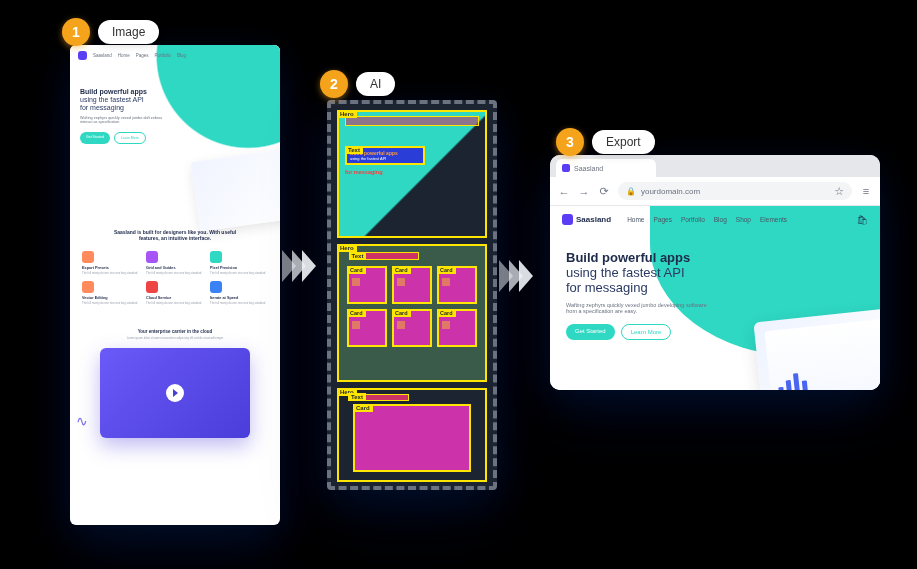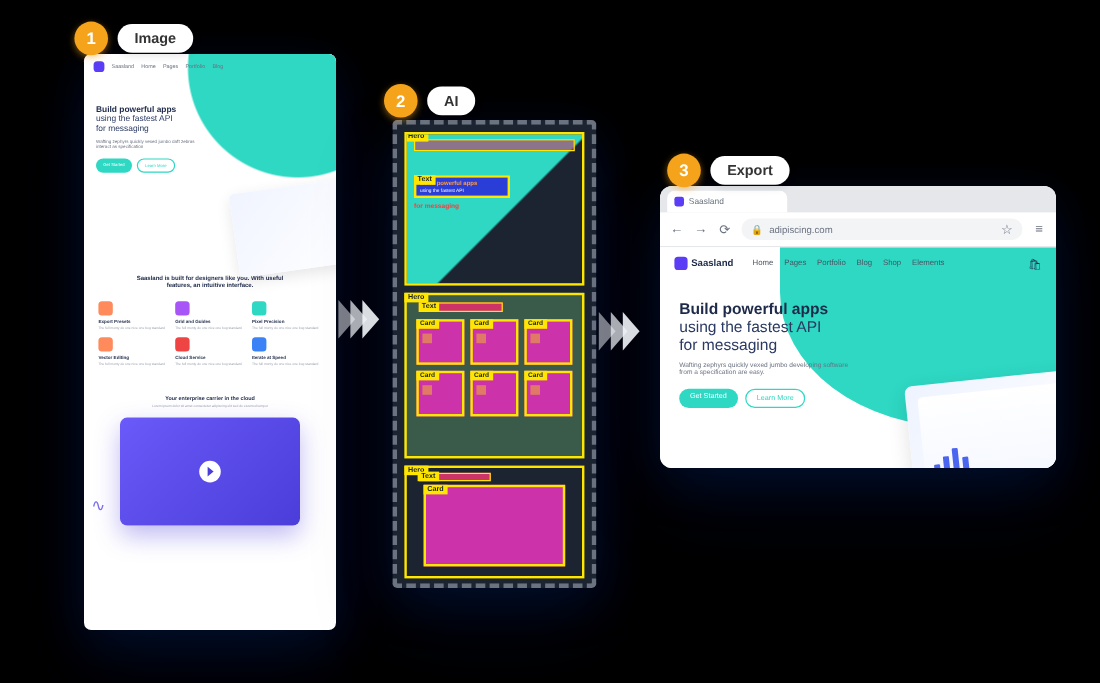--- a/index.html
+++ b/index.html
@@ -34,21 +34,21 @@
     font-size: 14px;
     box-shadow: 0 2px 6px rgba(246,163,28,0.5);
   }
   .step-label {
     margin-left: 8px;
     background: #fff;
     border-radius: 14px;
     padding: 5px 14px;
     color: #333;
     font-size: 12px;
-    font-weight: 700;
+    font-weight: 400;
     box-shadow: 0 2px 8px rgba(0,0,0,0.12);
   }
   
   .arrow {
     position: absolute;
     display: flex;
     align-items: center;
     gap: -4px;
     z-index: 5;
   }
@@ -562,21 +562,21 @@
         <span style="width:8px;height:8px;background:#5b3df5;border-radius:2px;"></span>
         <span>Saasland</span>
       </div>
     </div>
     <div class="addr-row">
       <div class="nav-ico">←</div>
       <div class="nav-ico">→</div>
       <div class="nav-ico">⟳</div>
       <div class="addr-bar">
         <span>🔒</span>
-        <span>adipiscing.com</span>
+        <span>yourdomain.com</span>
         <span class="star" style="margin-left:auto;">☆</span>
       </div>
       <div class="nav-ico">≡</div>
     </div>
   </div>
 
   <div class="site-body">
     <div class="site-wave"></div>
     <div class="site-nav">
       <div class="site-logo">

